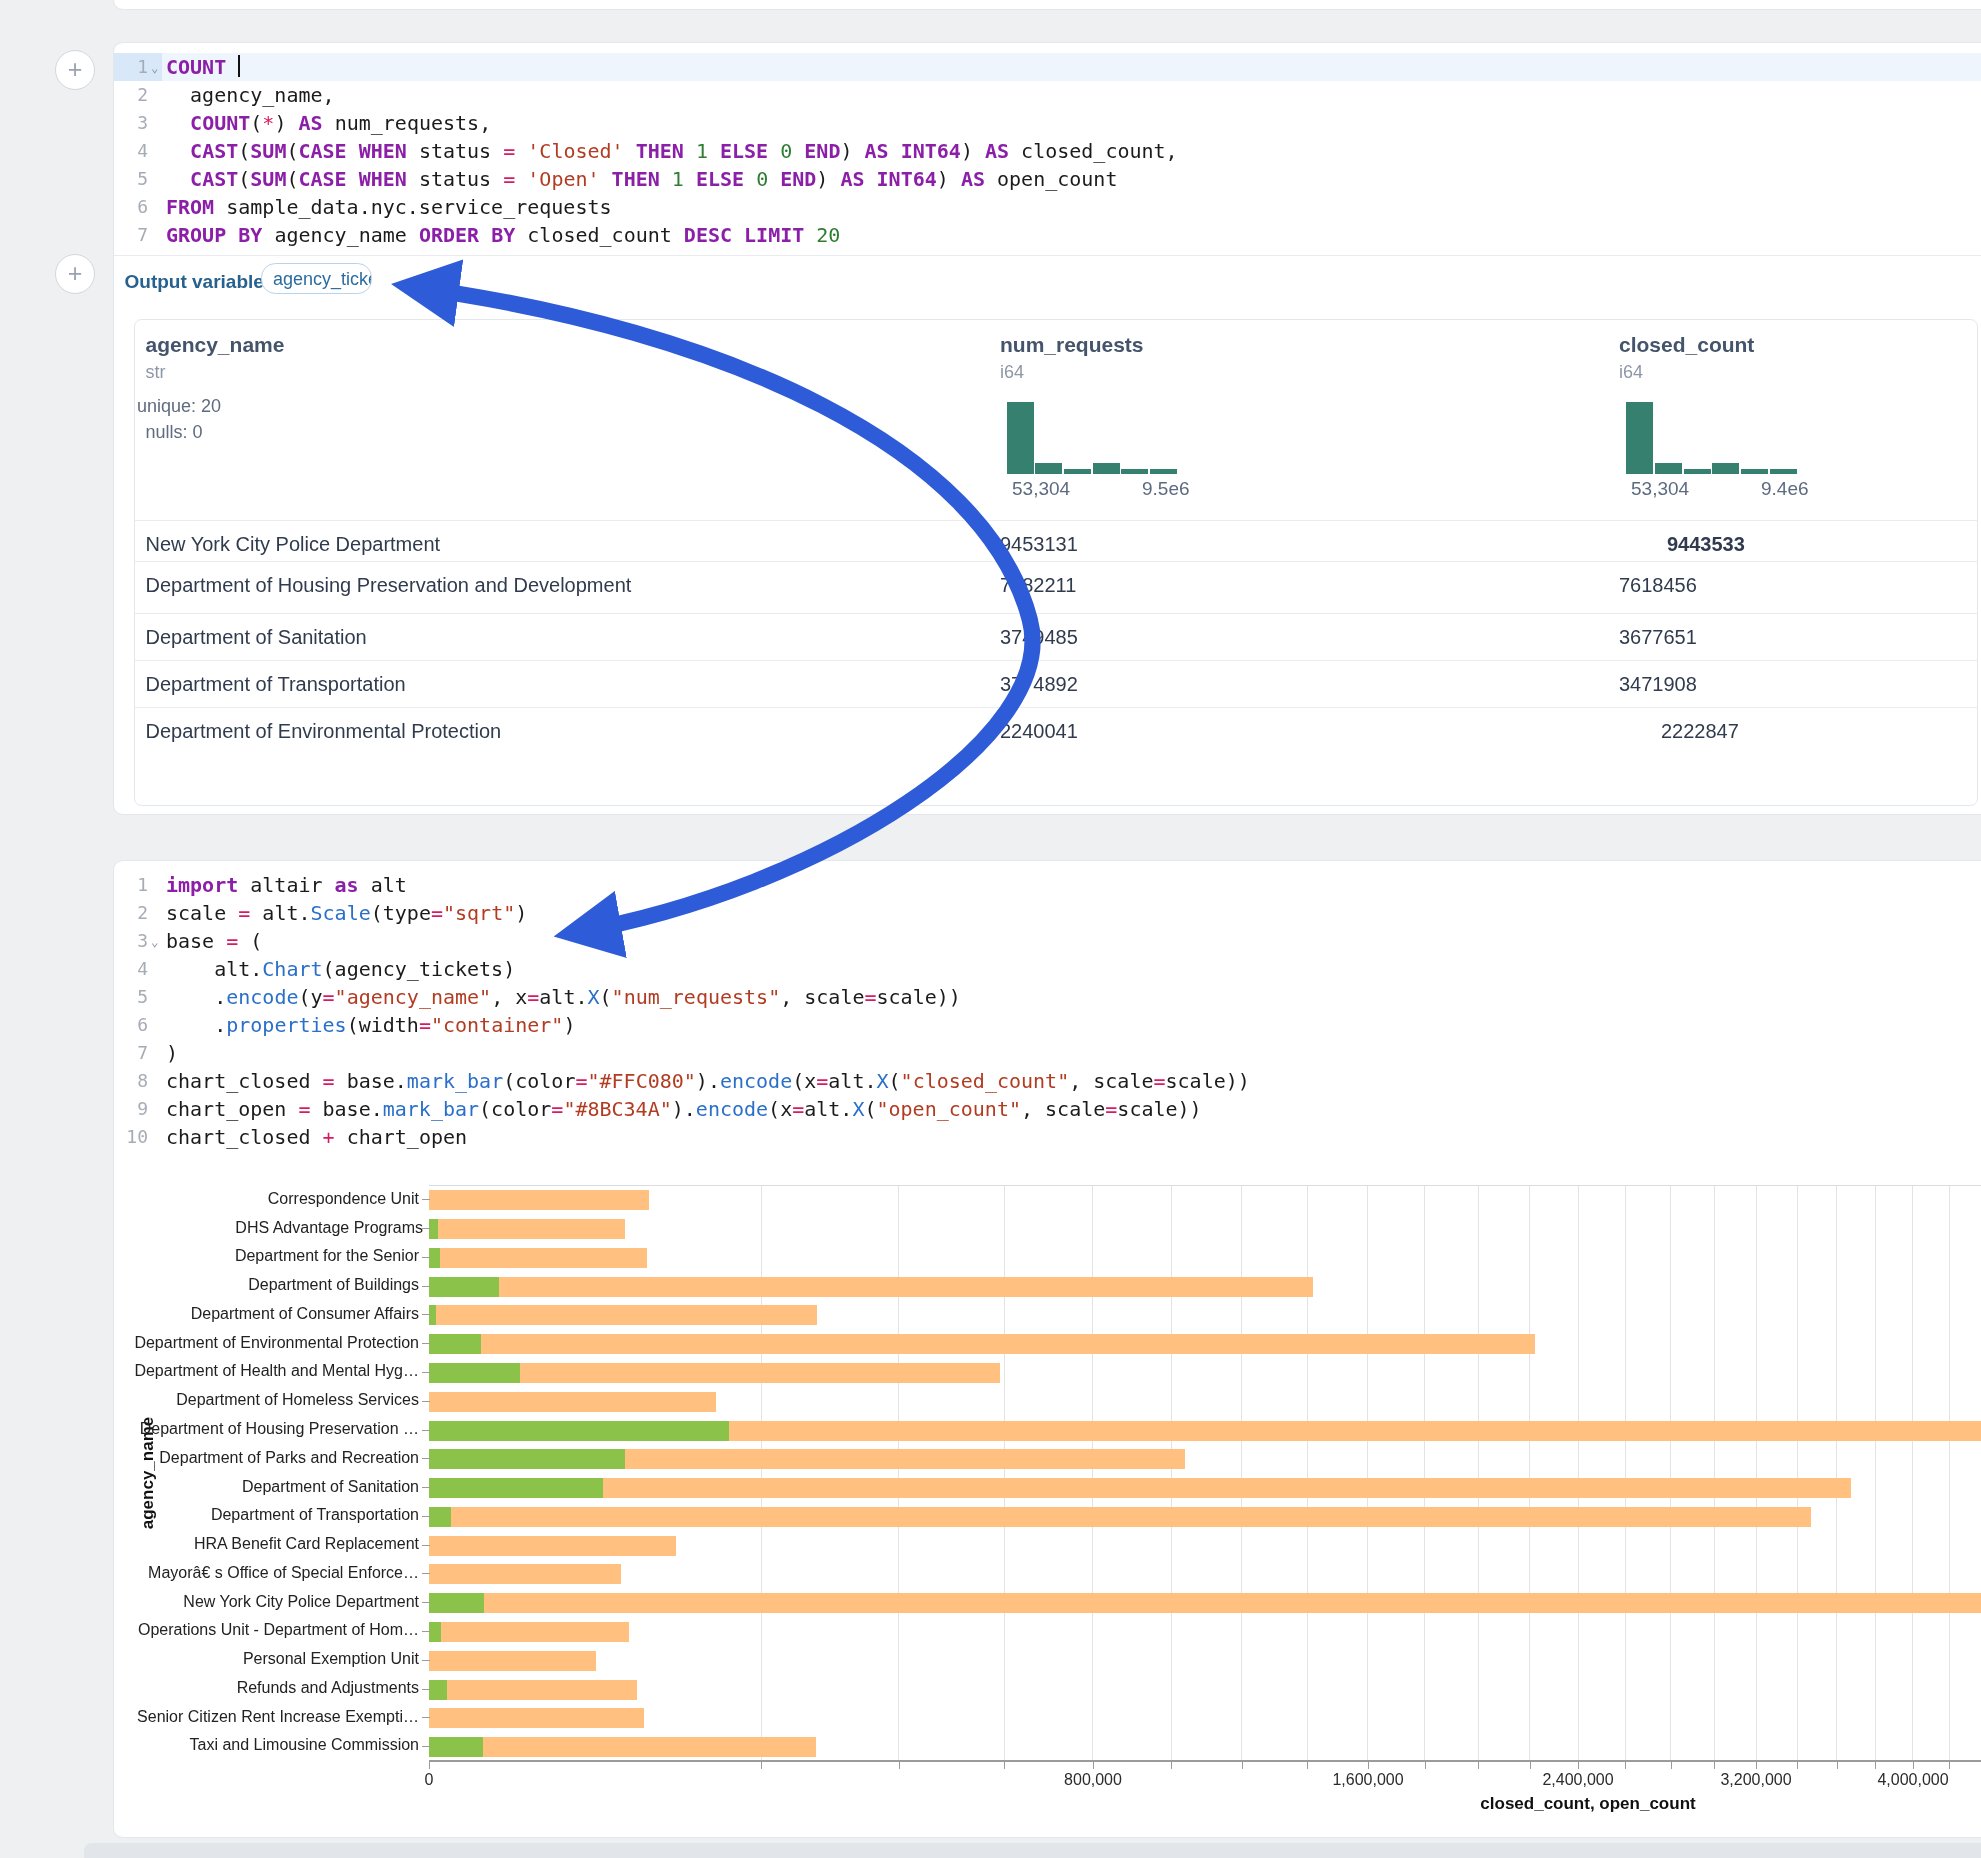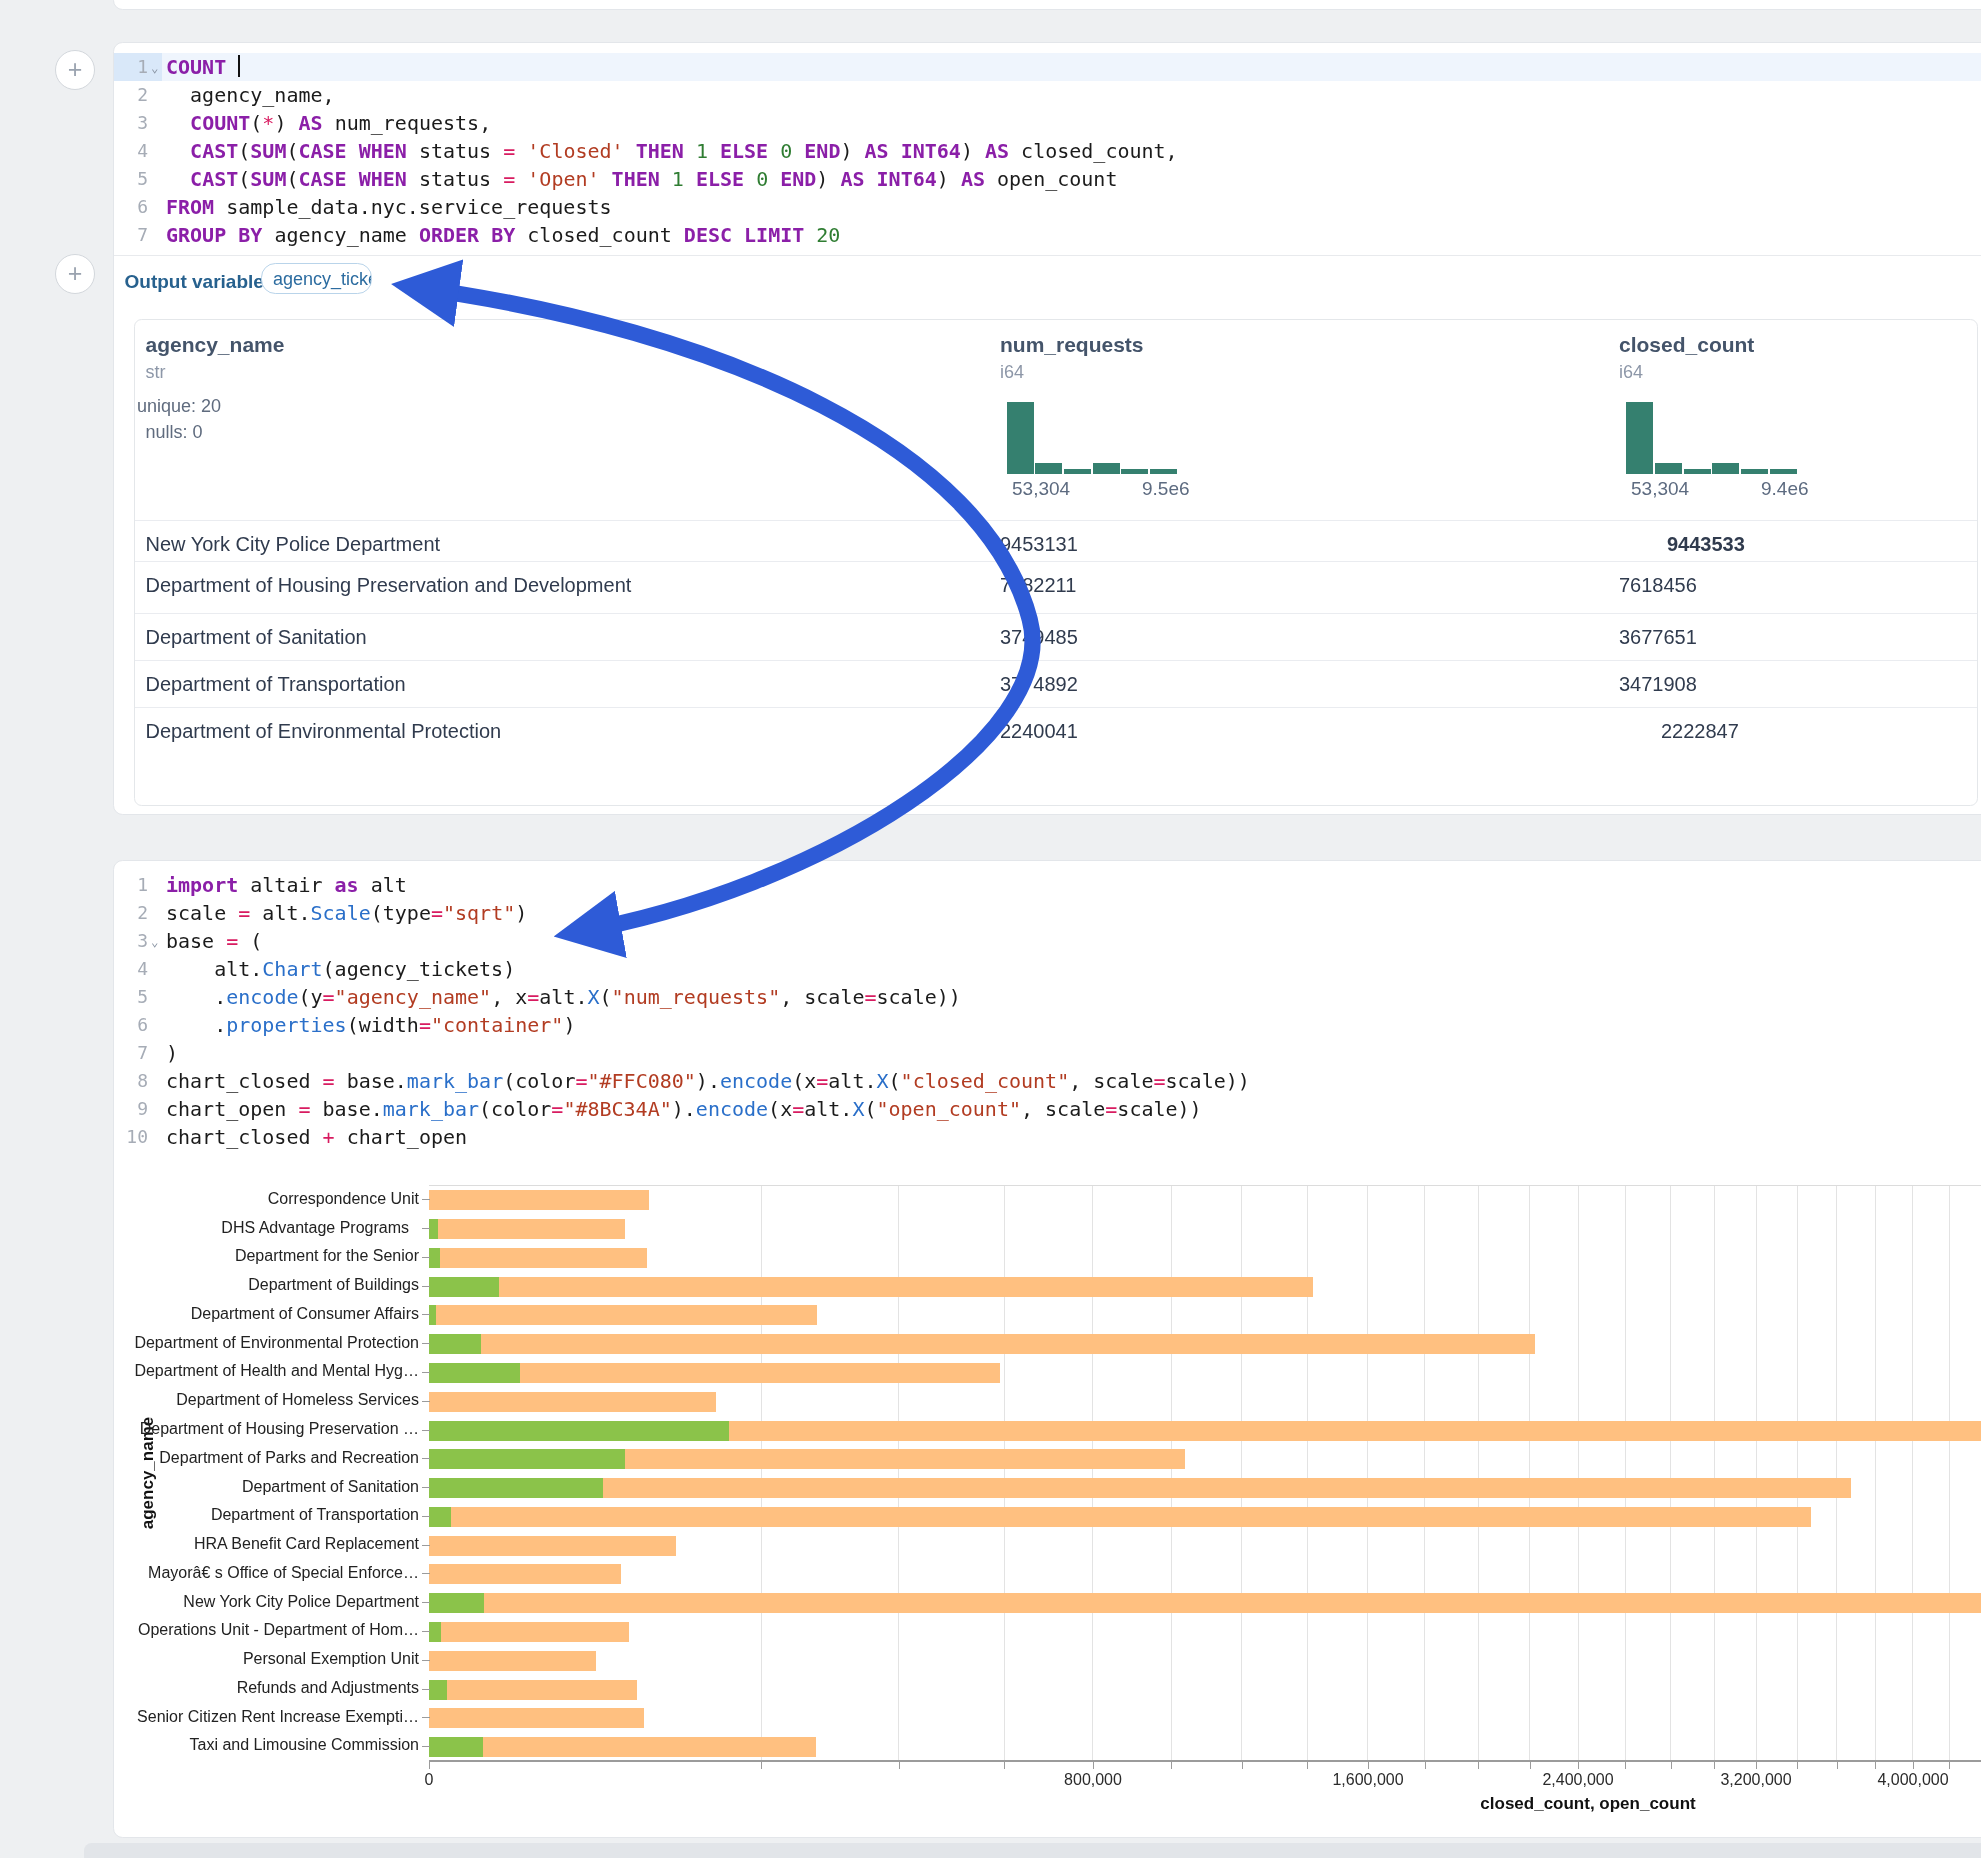--- a/index.html
+++ b/index.html
@@ -217,21 +217,21 @@
           <div class="bar" style="left: 0px; top: 494px; width: 18px; background: rgb(139, 195, 74);"></div>
           <div class="bar" style="left: 0px; top: 522px; width: 215px; background: rgb(255, 192, 128);"></div>
           <div class="bar" style="left: 0px; top: 551px; width: 387px; background: rgb(255, 192, 128);"></div>
           <div class="bar" style="left: 0px; top: 551px; width: 54px; background: rgb(139, 195, 74);"></div>
         </div>
       <div class="axis-x"></div>
       <div class="x-title">closed_count, open_count</div>
       <div class="y-title">agency_name</div>
     <div class="ylab" style="left: 18px; top: 329px;">Correspondence Unit</div>
         <div class="ydash" style="left: 308px; top: 338px;"></div>
-        <div class="ylab" style="left: 8px; top: 358px;">DHS Advantage Programs</div>
+        <div class="ylab" style="left: 22px; top: 358px;">DHS Advantage Programs</div>
         <div class="ydash" style="left: 308px; top: 367px;"></div>
         <div class="ylab" style="left: 18px; top: 386px;">Department for the Senior</div>
         <div class="ydash" style="left: 308px; top: 396px;"></div>
         <div class="ylab" style="left: 18px; top: 415px;">Department of Buildings</div>
         <div class="ydash" style="left: 308px; top: 425px;"></div>
         <div class="ylab" style="left: 18px; top: 444px;">Department of Consumer Affairs</div>
         <div class="ydash" style="left: 308px; top: 453px;"></div>
         <div class="ylab" style="left: 18px; top: 473px;">Department of Environmental Protection</div>
         <div class="ydash" style="left: 308px; top: 482px;"></div>
         <div class="ylab" style="left: 18px; top: 501px;">Department of Health and Mental Hyg…</div>

